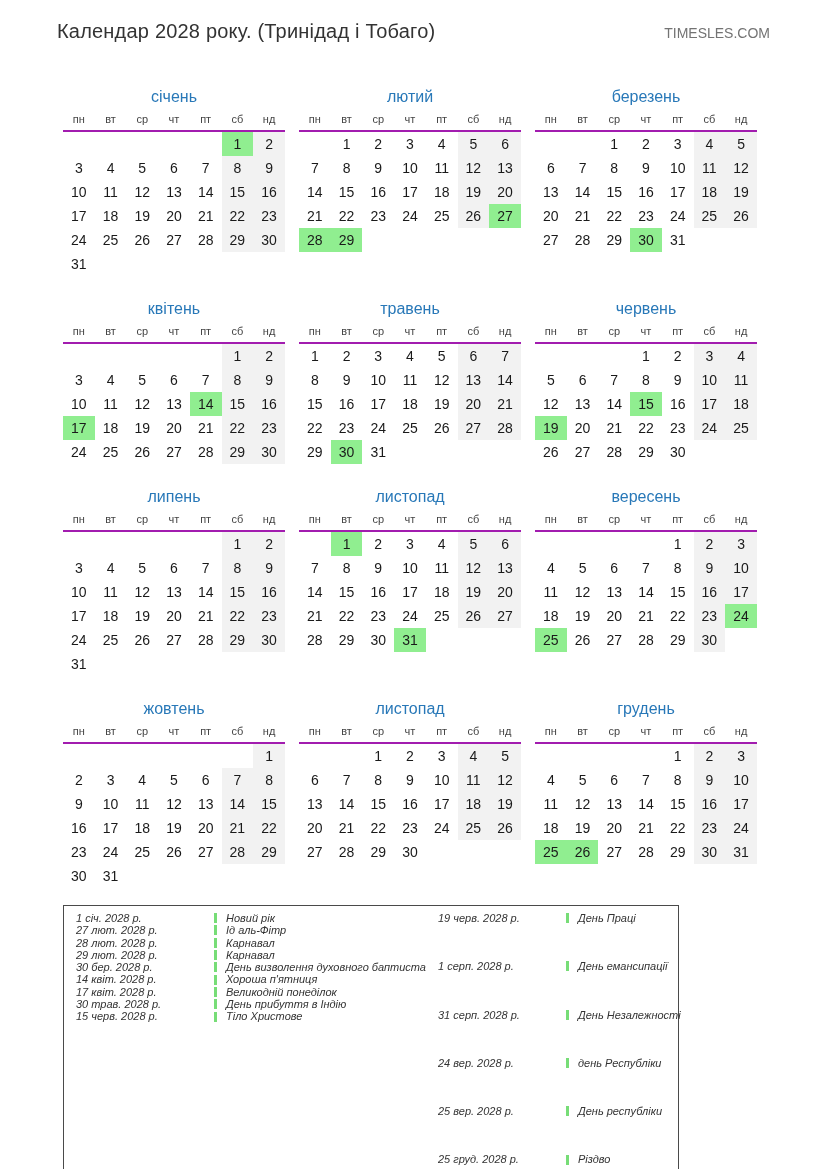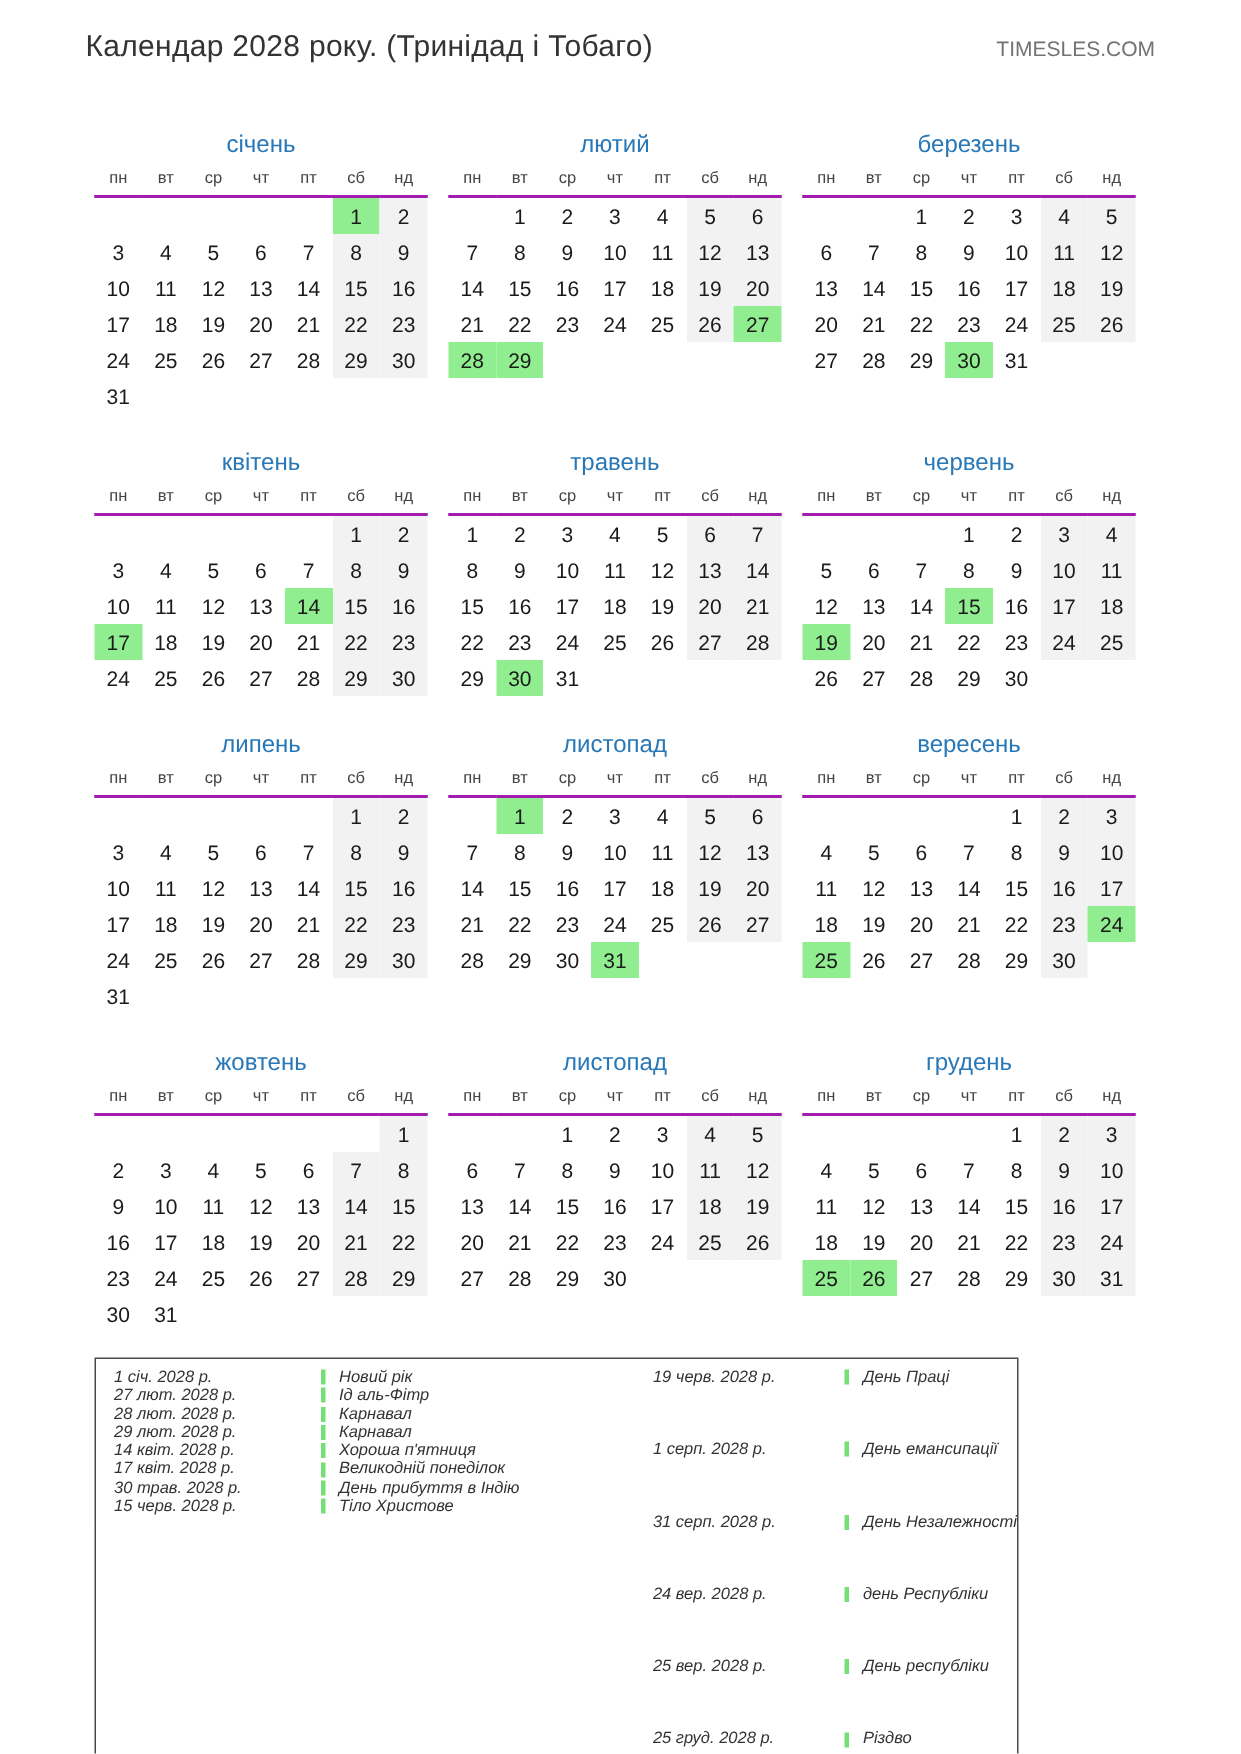--- a/index.html
+++ b/index.html
@@ -919,20 +919,25 @@
           <span class="legend-date">28 лют. 2028 р.</span>
           <span class="legend-bar"></span>
           <span class="legend-name">Карнавал</span>
         </div>
         <div class="legend-row">
           <span class="legend-date">29 лют. 2028 р.</span>
           <span class="legend-bar"></span>
           <span class="legend-name">Карнавал</span>
         </div>
         <div class="legend-row">
+          <span class="legend-date">30 бер. 2028 р.</span>
+          <span class="legend-bar"></span>
+          <span class="legend-name">День визволення духовного баптиста</span>
+        </div>
+        <div class="legend-row">
           <span class="legend-date">14 квіт. 2028 р.</span>
           <span class="legend-bar"></span>
           <span class="legend-name">Хороша п'ятниця</span>
         </div>
         <div class="legend-row">
           <span class="legend-date">17 квіт. 2028 р.</span>
           <span class="legend-bar"></span>
           <span class="legend-name">Великодній понеділок</span>
         </div>
         <div class="legend-row">

